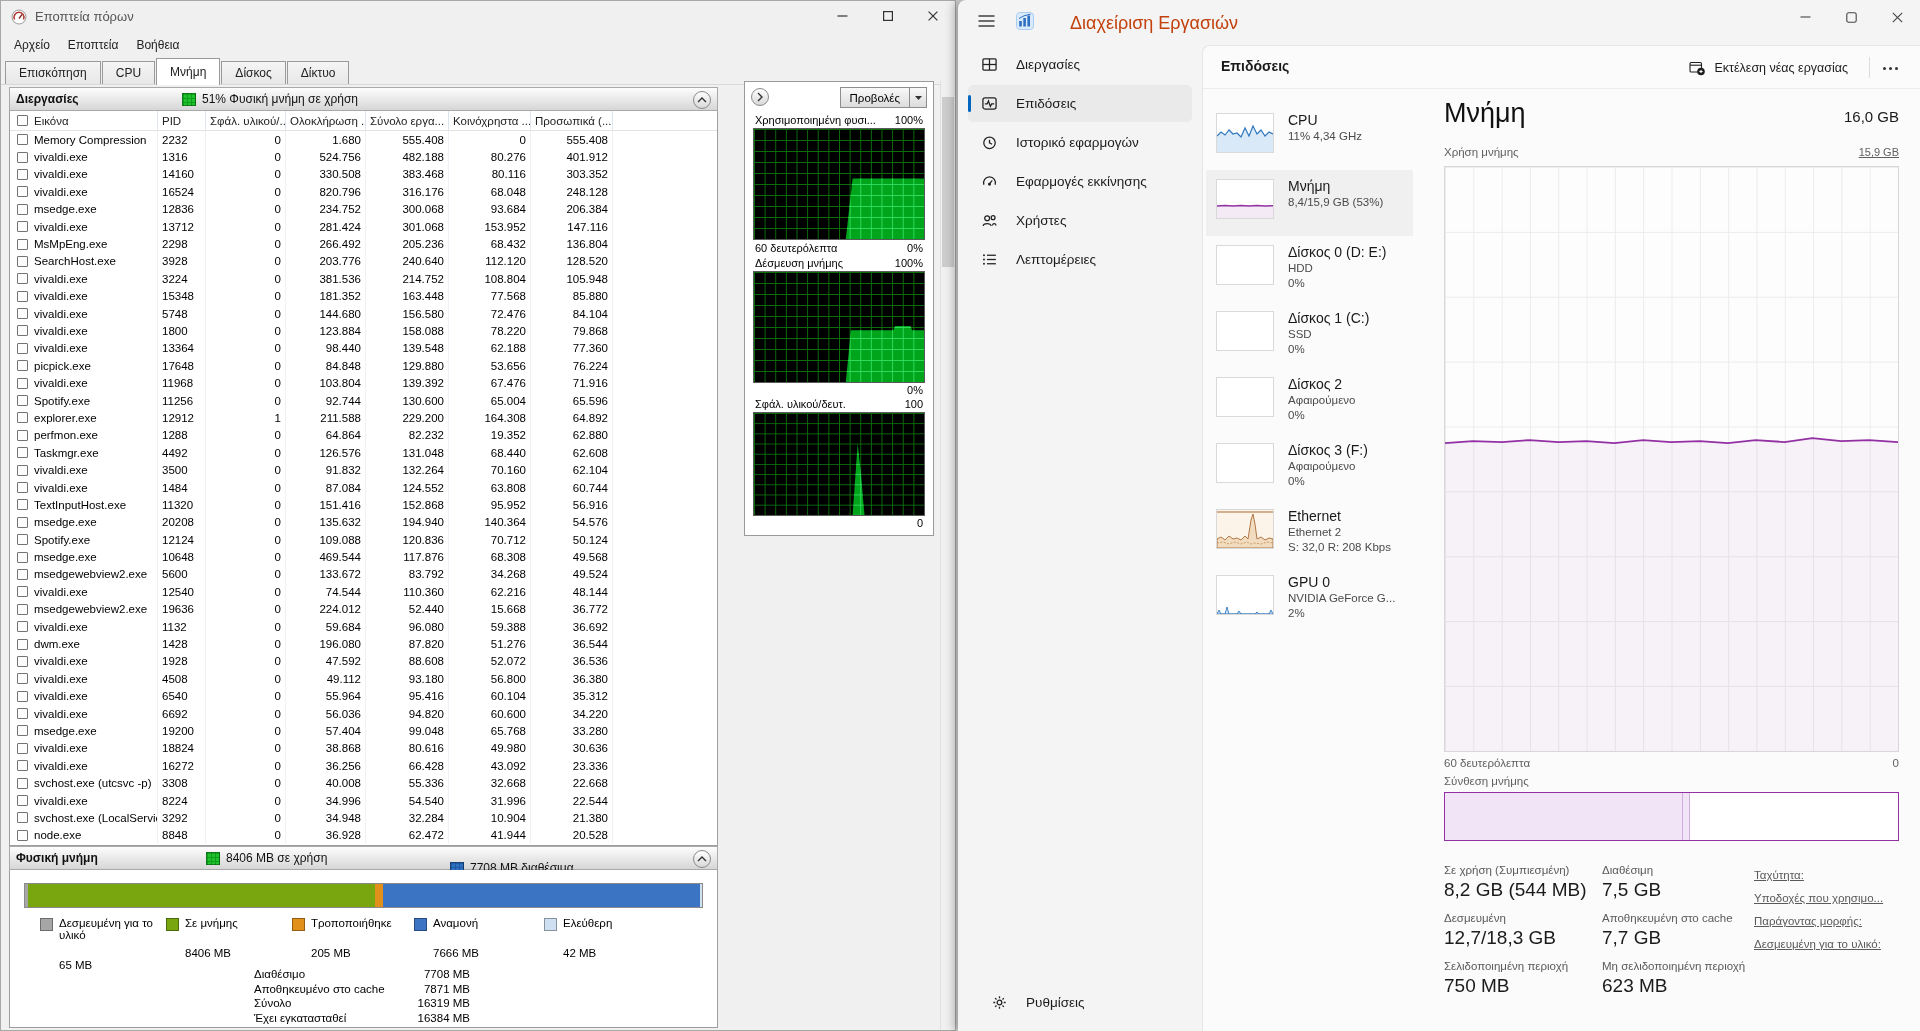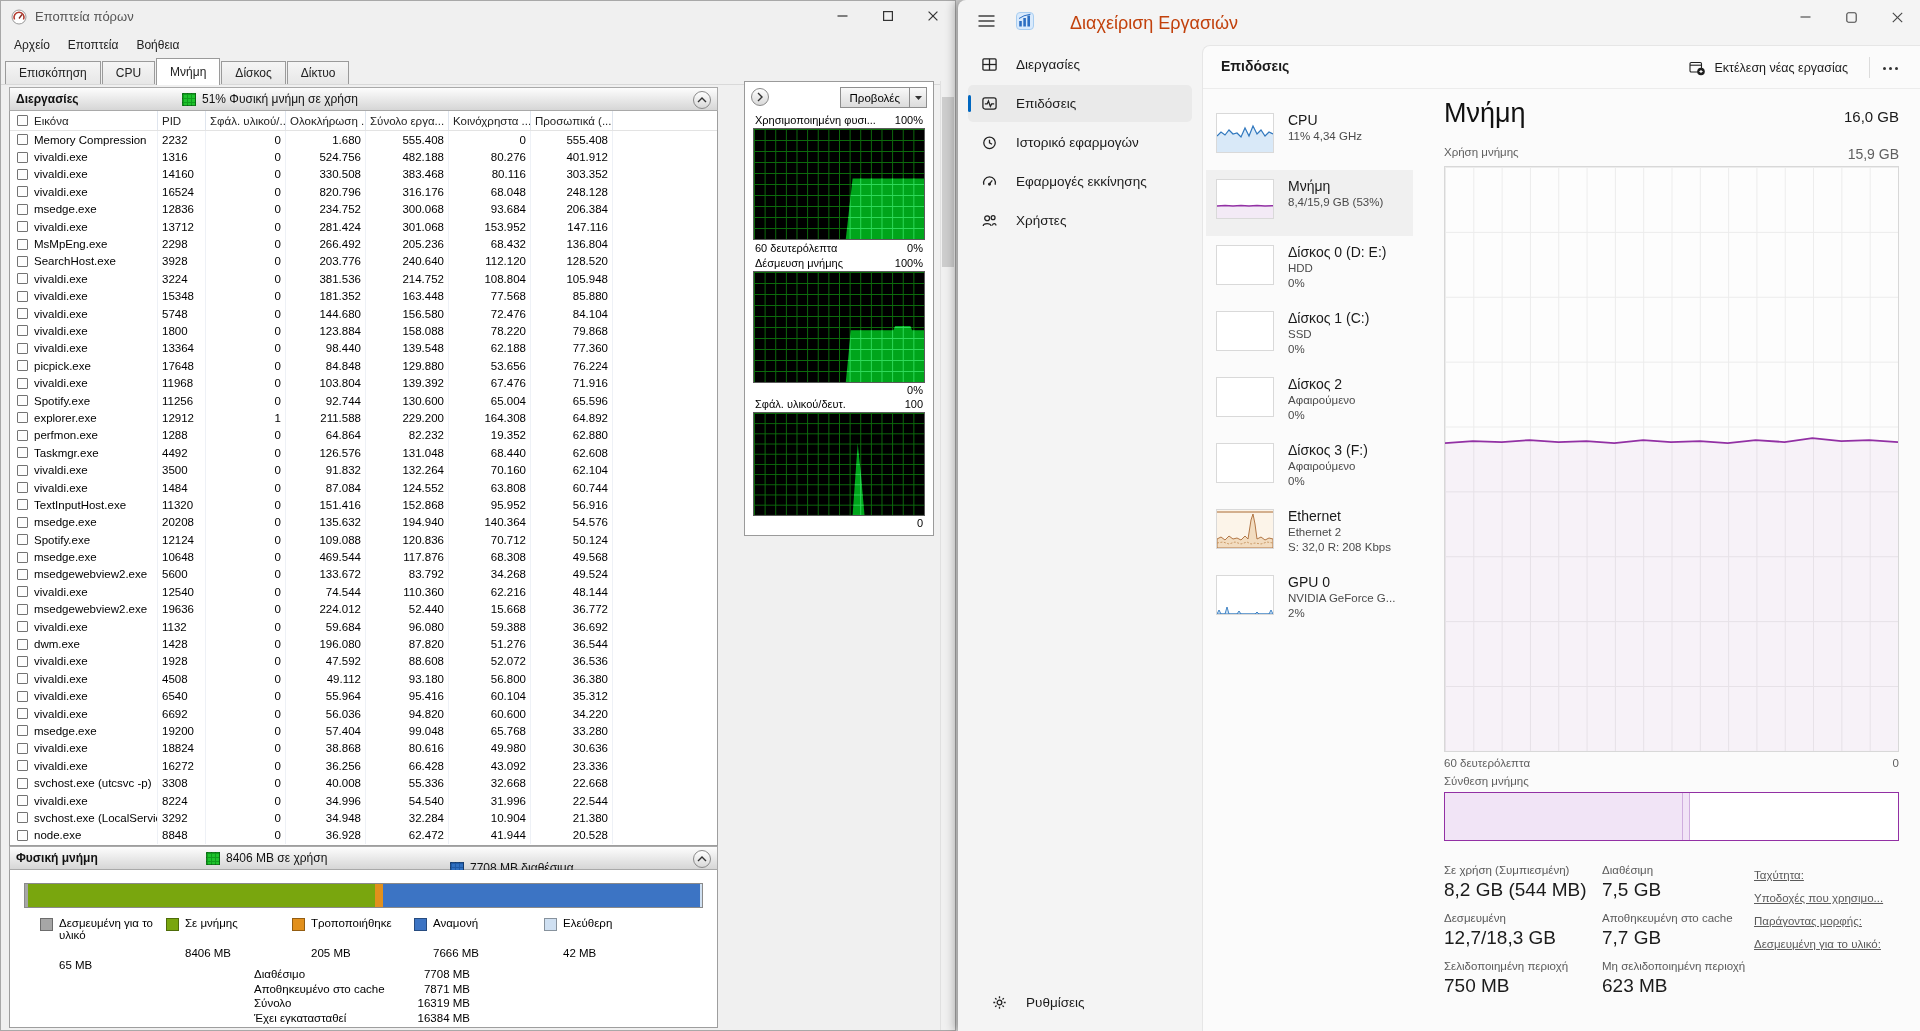--- a/index.html
+++ b/index.html
@@ -123,21 +123,21 @@
   .perf-item.sel { background:#f0f0f0; }
   .thumb { width:58px; height:40px; border:1px solid #d9d9d9; background:#fff; margin-top:2px; flex:none; }
   .ptxt { margin-left:14px; overflow:hidden; }
   .p1 { font-size:14px; color:#191919; line-height:18px; white-space:nowrap; }
   .p2 { font-size:11.5px; color:#4a4a4a; line-height:15px; white-space:nowrap; }
 
   .main-panel { position:absolute; left:241px; top:0; width:455px; bottom:0; }
   .mp-title { position:absolute; left:0; top:52px; font-size:27px; font-weight:400; color:#111; }
   .mp-total { position:absolute; right:0; top:62px; font-size:15px; color:#1a1a1a; }
   .mp-sub-l { position:absolute; left:0; top:100px; font-size:11.5px; color:#5f5f5f; }
-  .mp-sub-r { position:absolute; right:0; top:100px; font-size:14px; color:#5f5f5f; }
+  .mp-sub-r { position:absolute; right:0; top:100px; font-size:11px; color:#5f5f5f;text-decoration:underline; }
   .mp-graph { position:absolute; left:0; top:120px; width:455px; height:586px; background:#fdfdfd;
     border:1px solid #d8d8d8;
     background-image:linear-gradient(to right,#ececec 1px,transparent 1px),linear-gradient(to bottom,#ececec 1px,transparent 1px);
     background-size:calc(100%/16) 100%, 100% calc(100%/9); }
   .mp-under { position:absolute; left:0; top:711px; width:455px; display:flex; justify-content:space-between;
               font-size:11.5px; color:#5f5f5f; }
   .mp-comp-label { position:absolute; left:0; top:729px; font-size:11.5px; color:#5f5f5f; }
   .mp-compbar { position:absolute; left:0; top:746px; width:455px; height:49px; border:1px solid #9230a4;
                 background:#fff; display:flex; }
   .comp-fill { width:52.5%; background:#f1e4f6; border-right:1px solid #cfaede; }
@@ -973,20 +973,33 @@
             <span class="sicon">
               <svg width="17" height="17" viewBox="0 0 16 16" fill="none" stroke="#222" stroke-width="1.2">
                 <circle cx="5.8" cy="5.9" r="2.3"></circle>
                 <path d="M2.1,13.2 c0,-3 7.4,-3 7.4,0"></path>
                 <circle cx="11.4" cy="5.3" r="1.8"></circle>
                 <path d="M10.7,12.7 c0.4,-2.3 3.5,-2.3 3.3,0"></path>
               </svg>
             </span>
             <span>Χρήστες</span>
           </div>
+          <div class="side-item">
+            <span class="sicon">
+              <svg width="17" height="17" viewBox="0 0 16 16" fill="none" stroke="#222" stroke-width="1.2">
+                <line x1="5.6" y1="4" x2="14" y2="4"></line>
+                <line x1="5.6" y1="8" x2="14" y2="8"></line>
+                <line x1="5.6" y1="12" x2="14" y2="12"></line>
+                <circle cx="2.8" cy="4" r="0.9" fill="#222" stroke="none"></circle>
+                <circle cx="2.8" cy="8" r="0.9" fill="#222" stroke="none"></circle>
+                <circle cx="2.8" cy="12" r="0.9" fill="#222" stroke="none"></circle>
+              </svg>
+            </span>
+            <span>Λεπτομέρειες</span>
+          </div>
         </div>
       <div class="side-settings" id="tm-side-settings">
           <div class="side-item">
             <span class="sicon">
               <svg width="17" height="17" viewBox="0 0 16 16" fill="none" stroke="#222" stroke-width="1.2">
                 <circle cx="8" cy="8" r="2.2"></circle>
                 <path d="M8,2.2 L8,4 M8,12 L8,13.8 M2.2,8 L4,8 M12,8 L13.8,8 M3.9,3.9 L5.2,5.2 M10.8,10.8 L12.1,12.1 M12.1,3.9 L10.8,5.2 M5.2,10.8 L3.9,12.1"></path>
               </svg>
             </span>
             <span>Ρυθμίσεις</span>

